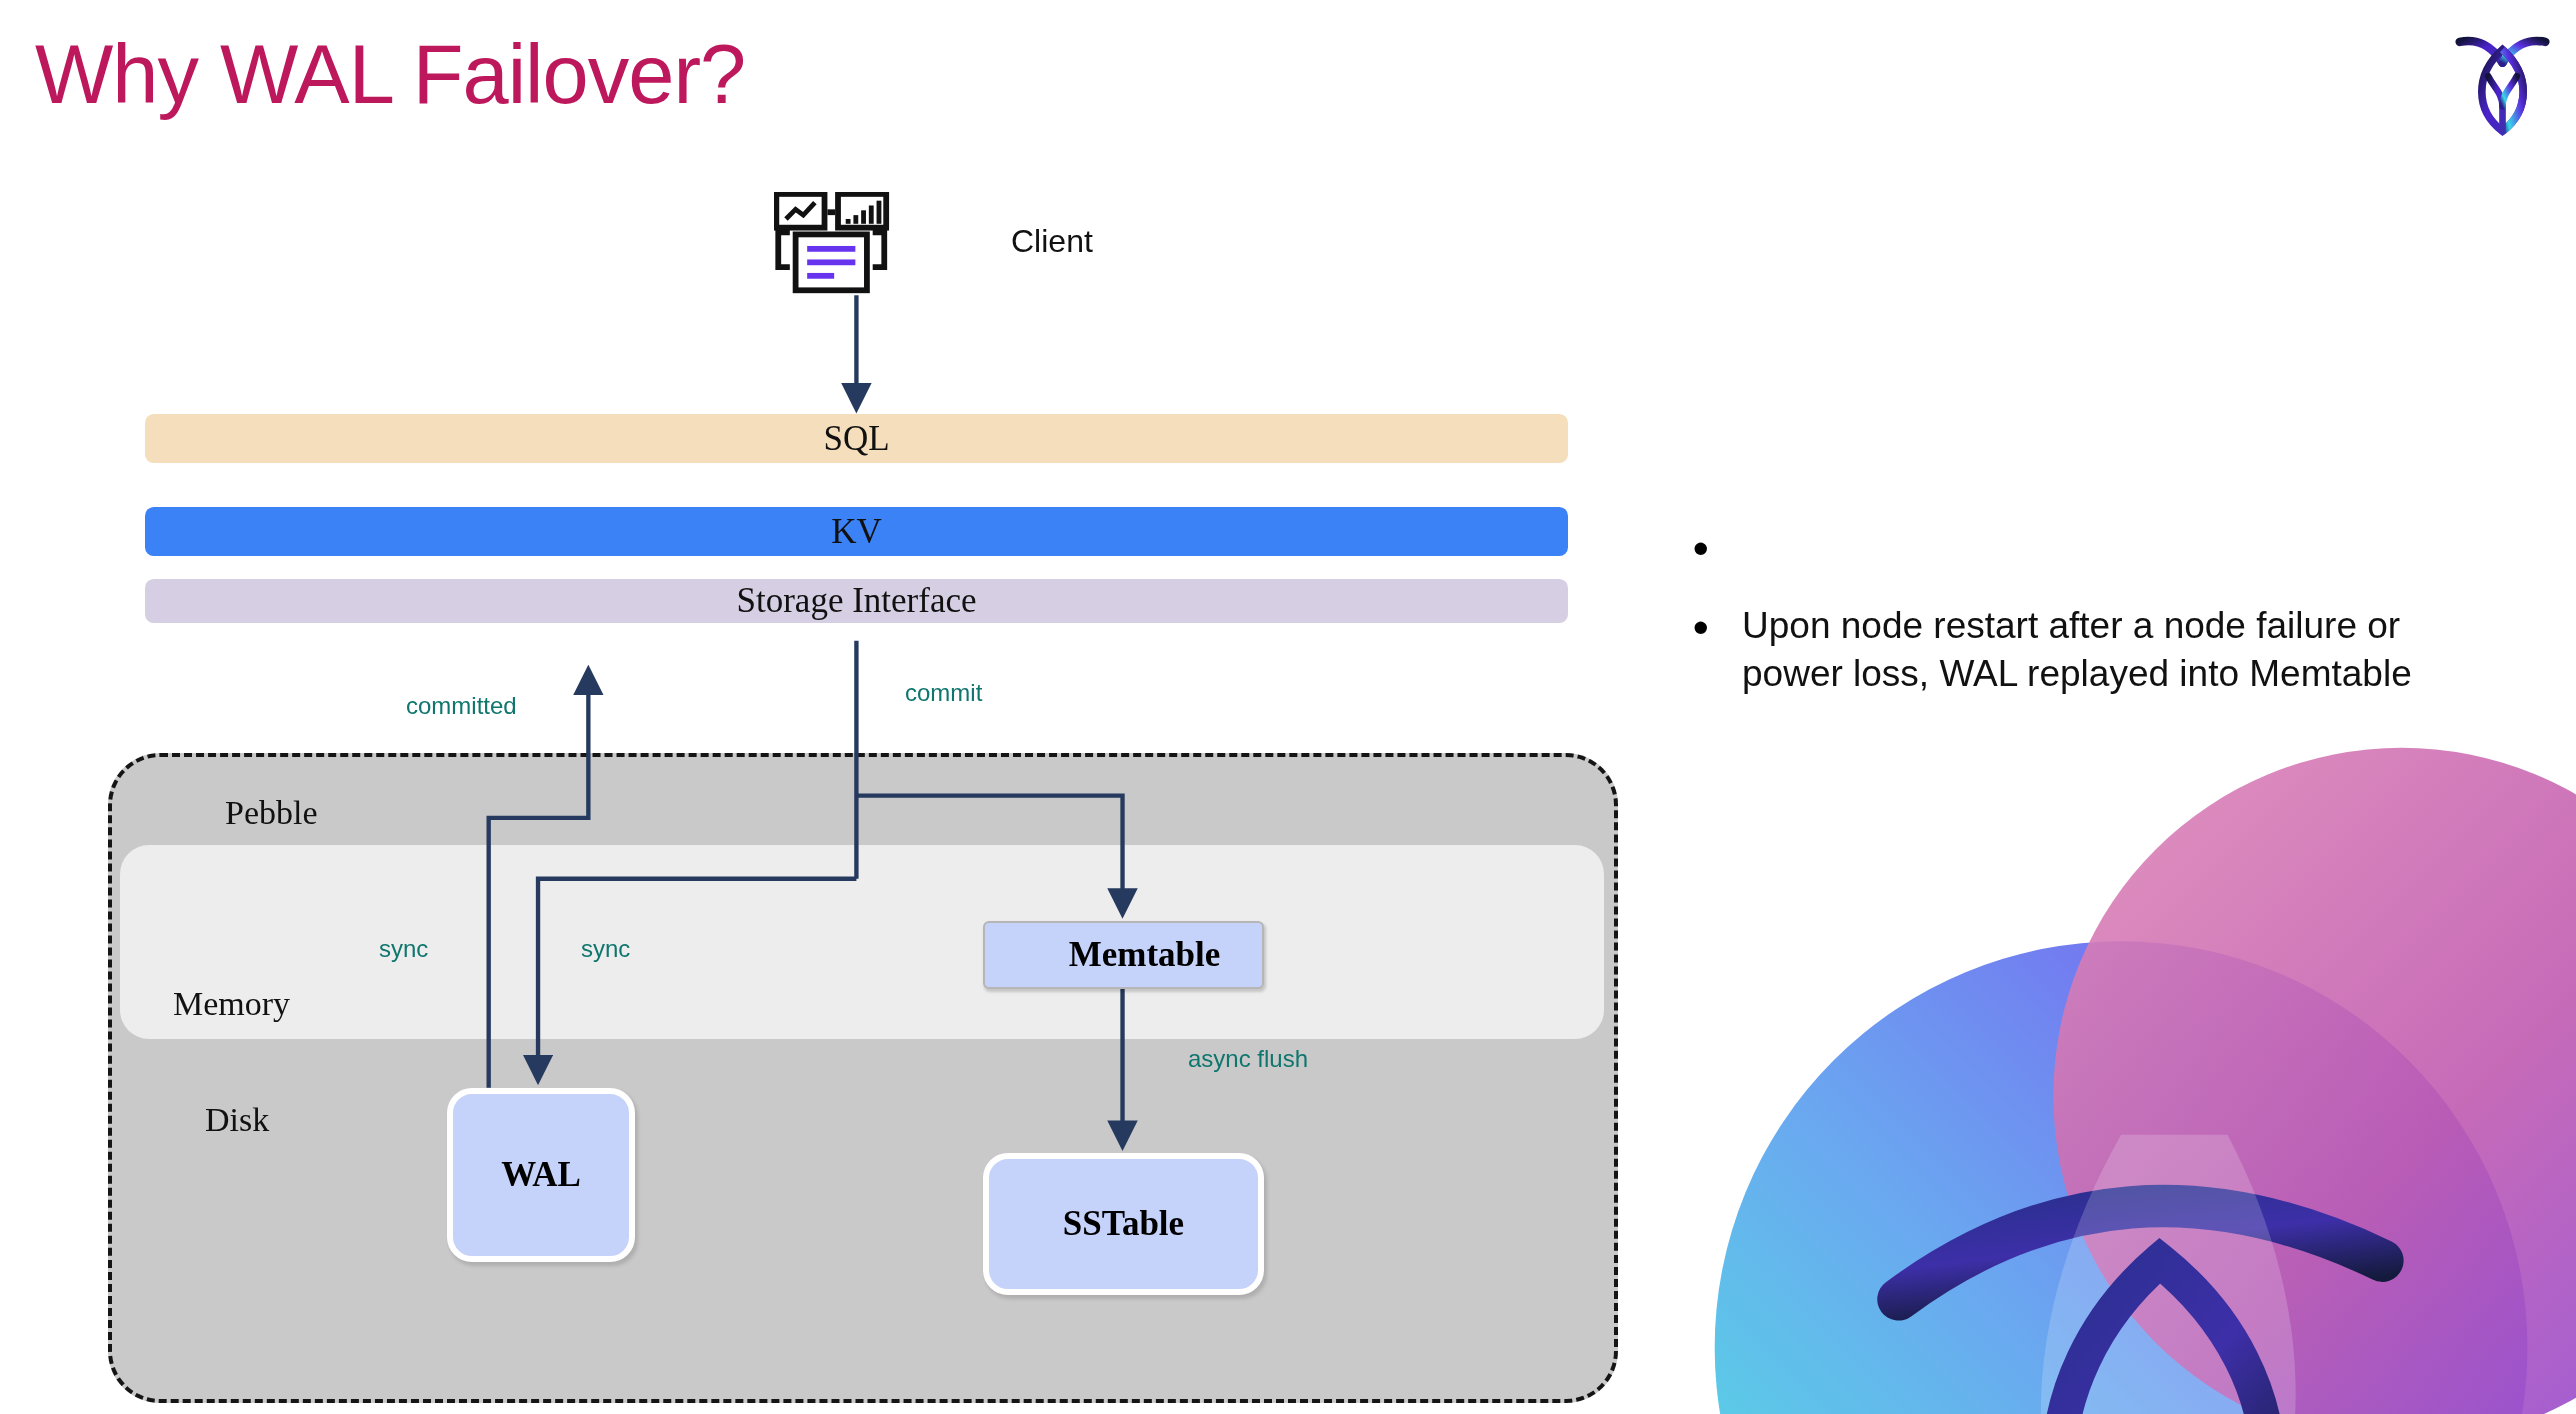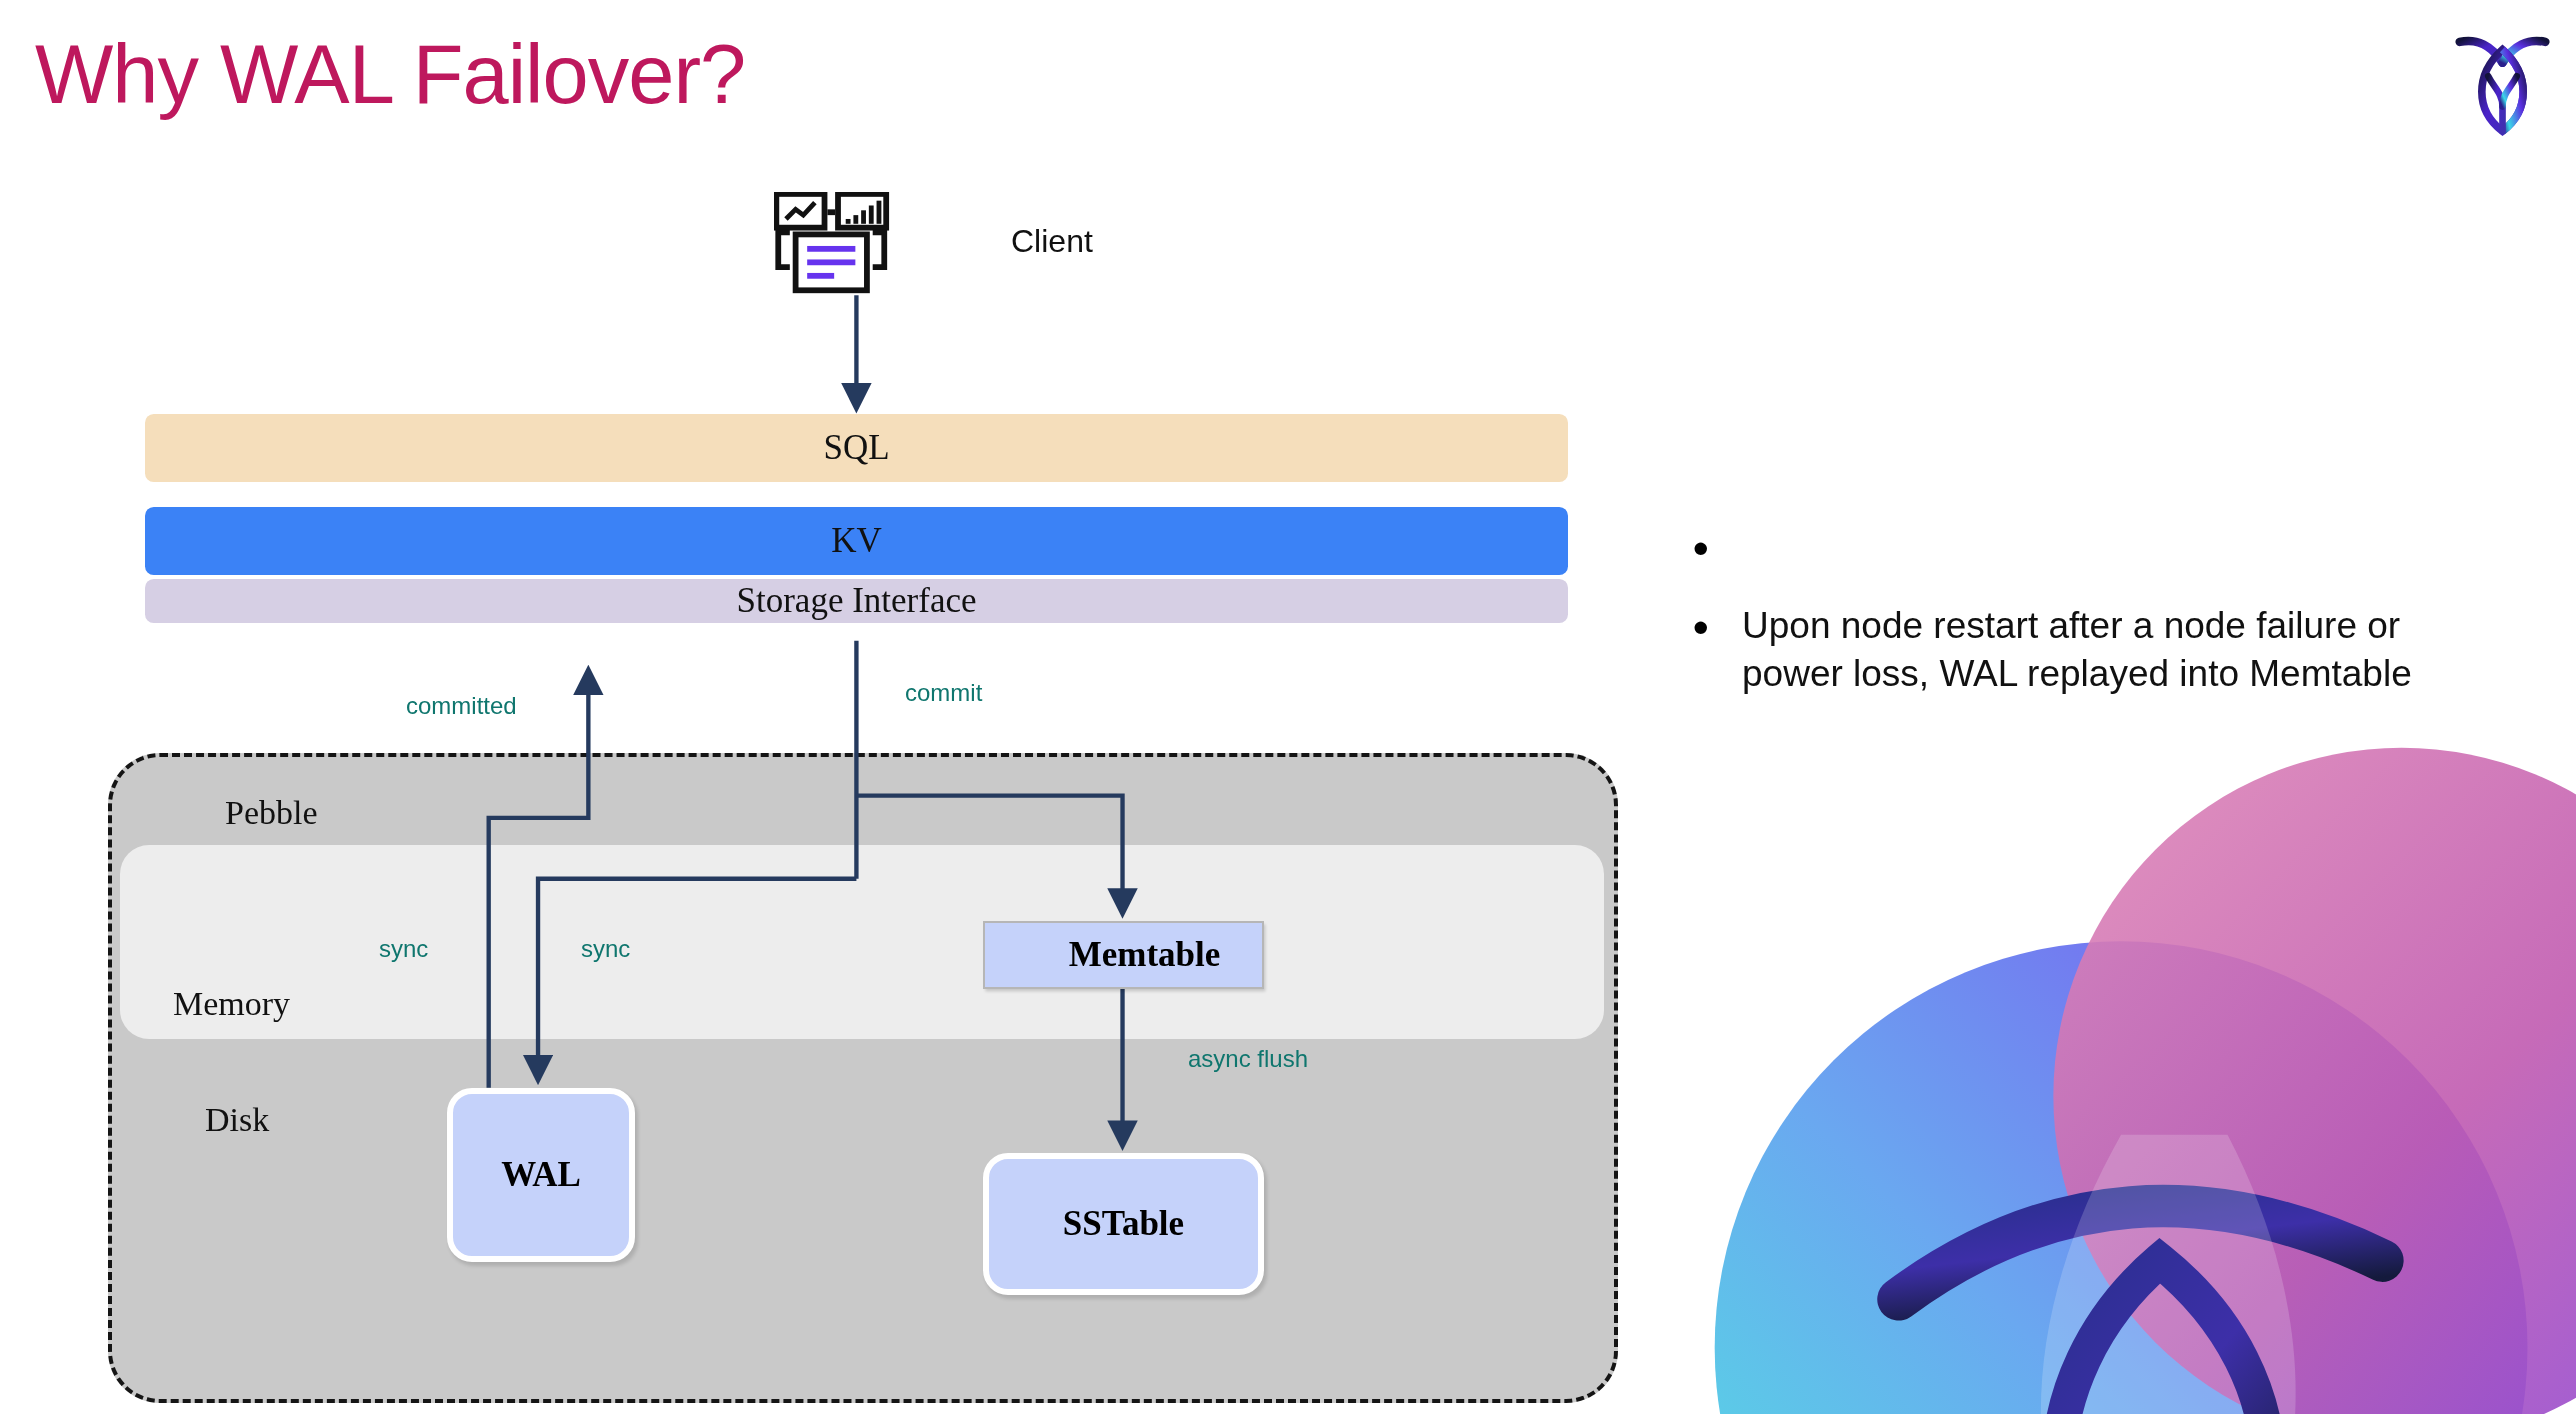--- a/index.html
+++ b/index.html
@@ -23,21 +23,21 @@
   #watermark{ right:-116px; bottom:-252px; width:987px; height:987px;
               pointer-events:none; }
 
   
   #client-icon{ left:774px; top:192px; width:155px; height:106px; }
   #client-label{ left:1011px; top:223px; font-size:32px; color:#111;
                  font-family:"Liberation Sans",sans-serif; }
 
   
   .layer-bar{
-    left:145px; width:1423px; height:68px; border-radius:8.7px;
+    left:145px; width:1423px; height:49px; border-radius:8.7px;
     display:flex; align-items:center; justify-content:center;
     font-family:"Liberation Serif",serif; font-size:35px; color:#111;
   }
   #bar-sql{ top:414px; }
   #bar-kv { top:507px; }
   #bar-si { top:579px; height:44px; }
 
   
   #pebble-box{
     left:108px; top:753px; width:1510px; height:650px;
@@ -57,21 +57,21 @@
                font-size:34px; color:#111; }
 
   
   .node{
     display:flex;align-items:center;justify-content:center;
     font-family:"Liberation Serif",serif; font-weight:bold; color:#000;
     background:#c5d2fa; box-sizing:border-box;
   }
   #node-memtable{
     left:983px; top:921px; width:281px; height:68px; font-size:35px;
-    border:2.9px solid #b6b6b6; border-radius:0;
+    border:2.9px solid #b6b6b6; border-radius:6px;
     box-shadow:1.9px 2.9px 2.9px rgba(0,0,0,.17);
     padding-left:42px;
   }
   #node-wal{
     left:447px; top:1088px; width:188px; height:174px; font-size:35px;
     border:6.8px solid #ffffff; border-radius:25px;
     box-shadow:2.9px 3.9px 3.9px rgba(0,0,0,.13);
   }
   #node-sstable{
     left:983px; top:1153px; width:281px; height:142px; font-size:35px;

